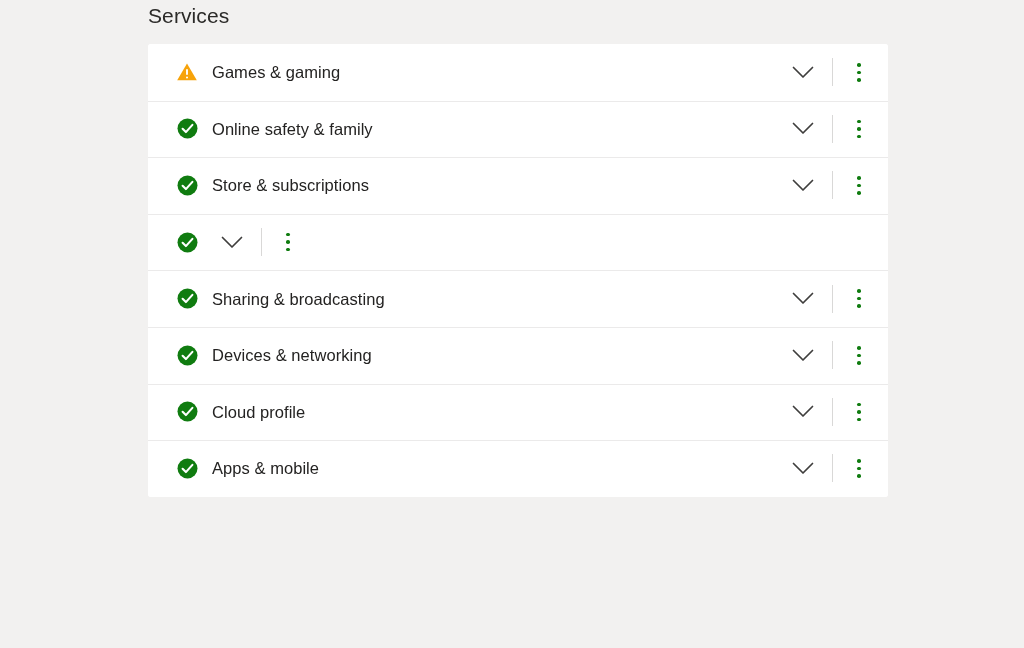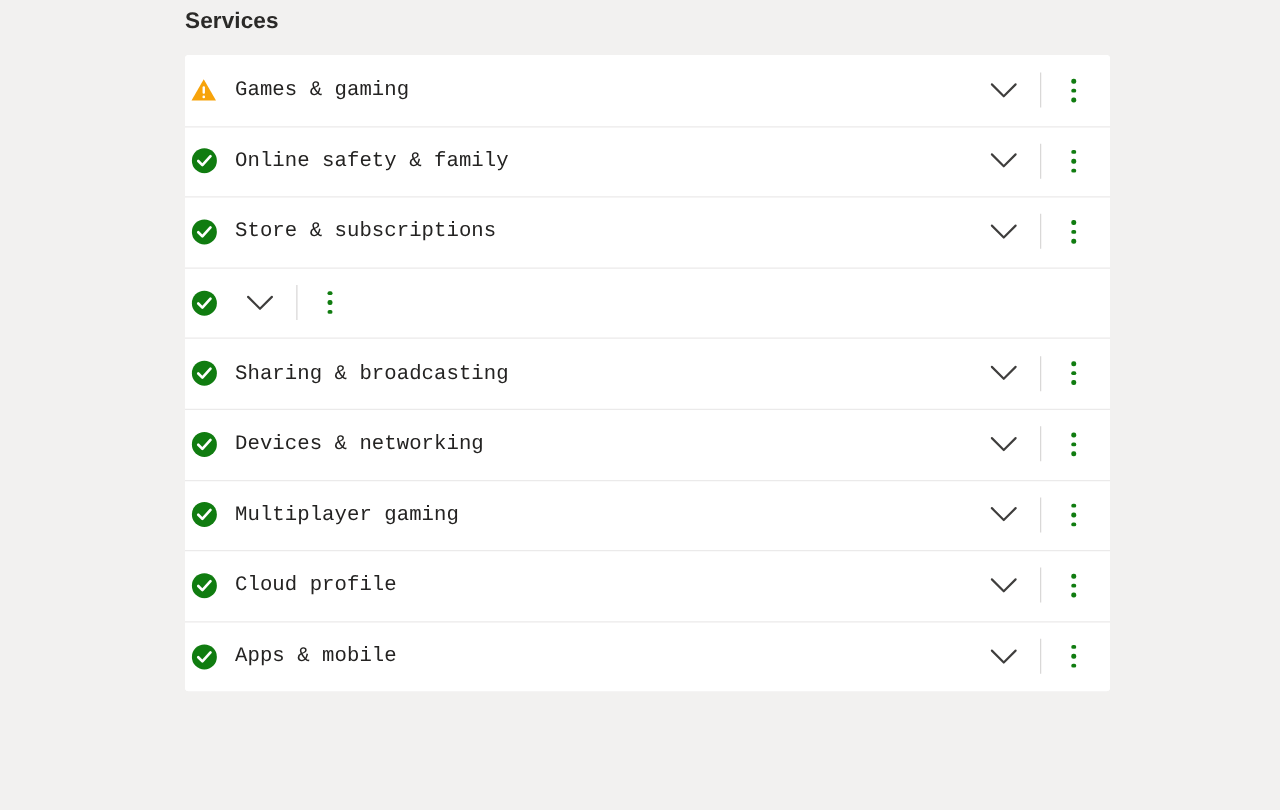--- a/index.html
+++ b/index.html
@@ -23,23 +23,23 @@
     height: 648px;
     background: #f2f1f0;
     overflow: hidden;
   }
 
   
   .section-heading {
     position: absolute;
     left: 148px;
     top: 4px;
-    font-size: 18px;
+    font-size: 21px;
     line-height: 24px;
-    font-weight: 700;
+    font-weight: 400;
     color: #2b2a28;
     letter-spacing: 0.1px;
     white-space: nowrap;
   }
 
   
   .services-card {
     position: absolute;
     left: 148px;
     top: 44px;
@@ -48,24 +48,23 @@
     border-radius: 3px;
     overflow: hidden;
   }
 
   
   .service-row {
     position: relative;
     display: flex;
     align-items: center;
     height: 56.6px;
-    padding: 0 0 0 4px;
+    padding: 0 0 0 28px;
     background: #ffffff;
     cursor: pointer;
-    font-family: Liberation Mono, monospace;
   }
 
   .service-row + .service-row::before {
     content: "";
     position: absolute;
     left: 0;
     right: 0;
     top: 0;
     height: 1px;
     background: #ebeaea;
@@ -288,42 +287,20 @@
           </button>
         </div>
       </div>
       <div class="service-row">
         <span class="status-icon" title="Up and running">
           <svg width="21" height="21" viewBox="0 0 21 21" aria-hidden="true">
             <circle cx="10.5" cy="10.5" r="10" fill="#107c10"></circle>
             <path d="M5.6 10.8 L8.9 14.1 L15.4 6.9" fill="none" stroke="#ffffff" stroke-width="2.1" stroke-linecap="round" stroke-linejoin="round"></path>
           </svg>
         </span>
-        <span class="service-label">Multiplayer gaming</span>
-        <div class="row-controls">
-          <button class="expand-button" aria-label="Expand">
-            <svg width="22" height="13" viewBox="0 0 22 13" aria-hidden="true">
-              <path d="M1.5 1.5 L11 11 L20.5 1.5" fill="none" stroke="#3f3e3d" stroke-width="1.7" stroke-linecap="round" stroke-linejoin="round"></path>
-            </svg>
-          </button>
-          <span class="control-divider"></span>
-          <button class="kebab-button" aria-label="More options">
-            <span class="kebab-dot"></span>
-            <span class="kebab-dot"></span>
-            <span class="kebab-dot"></span>
-          </button>
-        </div>
-      </div>
-      <div class="service-row">
-        <span class="status-icon" title="Up and running">
-          <svg width="21" height="21" viewBox="0 0 21 21" aria-hidden="true">
-            <circle cx="10.5" cy="10.5" r="10" fill="#107c10"></circle>
-            <path d="M5.6 10.8 L8.9 14.1 L15.4 6.9" fill="none" stroke="#ffffff" stroke-width="2.1" stroke-linecap="round" stroke-linejoin="round"></path>
-          </svg>
-        </span>
         <span class="service-label">Cloud profile</span>
         <div class="row-controls">
           <button class="expand-button" aria-label="Expand">
             <svg width="22" height="13" viewBox="0 0 22 13" aria-hidden="true">
               <path d="M1.5 1.5 L11 11 L20.5 1.5" fill="none" stroke="#3f3e3d" stroke-width="1.7" stroke-linecap="round" stroke-linejoin="round"></path>
             </svg>
           </button>
           <span class="control-divider"></span>
           <button class="kebab-button" aria-label="More options">
             <span class="kebab-dot"></span>

